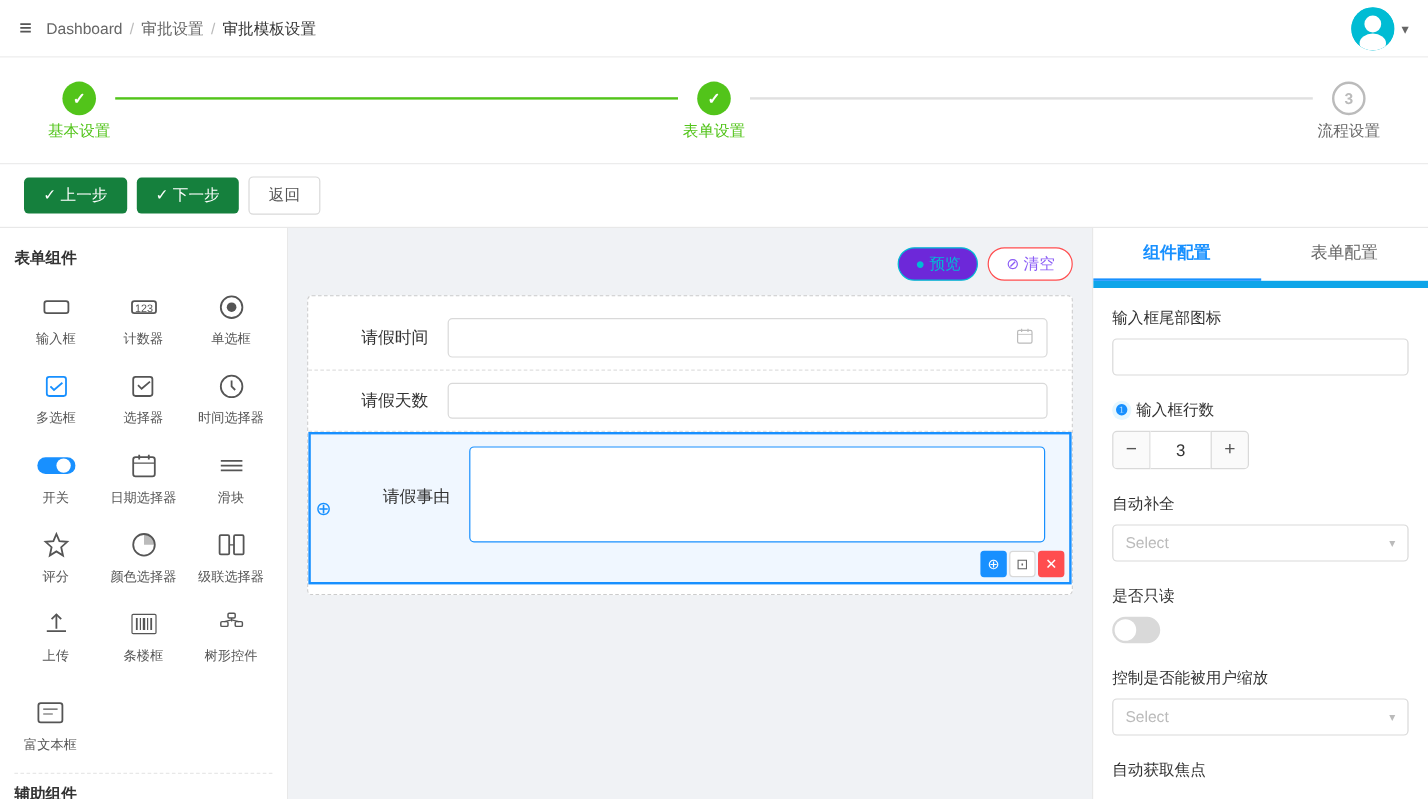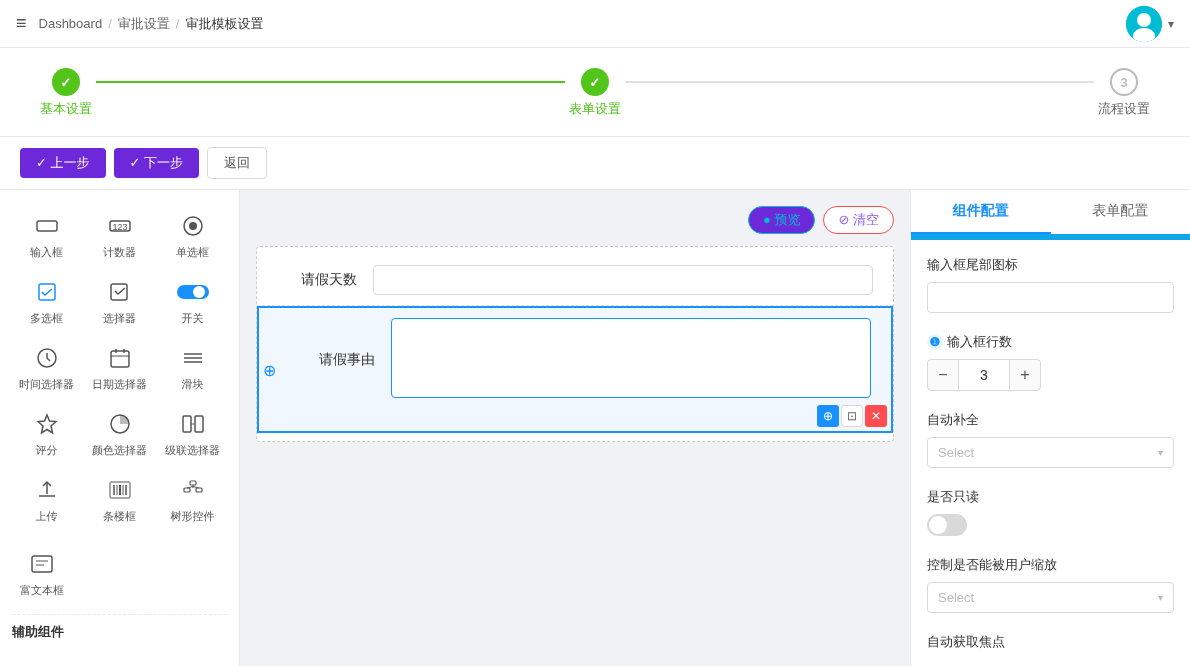--- a/index.html
+++ b/index.html
@@ -22,21 +22,21 @@
     .step-circle.done { background: #52c41a; color: #fff; }
     .step-circle.inactive { background: #fff; border: 2px solid #bbb; color: #bbb; }
     .step-label { font-size: 13px; margin-top: 4px; white-space: nowrap; }
     .step-label.done-label { color: #52c41a; }
     .step-label.inactive-label { color: #666; }
     .step-line { flex: 1; height: 2px; background: #52c41a; margin: 0 4px; margin-bottom: 22px; }
     .step-line.inactive { background: #e0e0e0; }
 
     
     .toolbar { display: flex; align-items: center; gap: 8px; padding: 10px 20px; background: #fff; border-bottom: 1px solid #e8e8e8; }
-    .btn-step { background: #6d28d9; color: #fff; border: none; border-radius: 4px; padding: 6px 16px; cursor: pointer; font-size: 13px; display: flex; align-items: center; gap: 4px; }
+    .btn-step { background: #15803d; color: #fff; border: none; border-radius: 4px; padding: 6px 16px; cursor: pointer; font-size: 13px; display: flex; align-items: center; gap: 4px; }
     .btn-back { background: #fff; color: #555; border: 1px solid #d9d9d9; border-radius: 4px; padding: 6px 16px; cursor: pointer; font-size: 13px; }
 
     
     .main { display: flex; height: calc(666px - 48px - 78px - 46px); }
 
     
     .left-panel { width: 240px; background: #fff; border-right: 1px solid #e8e8e8; padding: 16px 12px; overflow-y: auto; }
     .section-title { font-size: 13px; font-weight: bold; color: #333; margin-bottom: 12px; }
     .components-grid { display: grid; grid-template-columns: repeat(3, 1fr); gap: 8px 4px; margin-bottom: 16px; }
     .comp-item { display: flex; flex-direction: column; align-items: center; gap: 3px; cursor: pointer; padding: 4px; border-radius: 4px; }
@@ -138,20 +138,21 @@
 
 <div class="toolbar">
   <button class="btn-step">✓ 上一步</button>
   <button class="btn-step">✓ 下一步</button>
   <button class="btn-back">返回</button>
 </div>
 
 <div class="main">
 
   <div class="left-panel">
+    <div class="section-title">表单组件</div>
     <div class="components-grid">
 
       <div class="comp-item">
         <div class="comp-icon">
           <svg width="24" height="24" viewBox="0 0 24 24">
               <rect x="2" y="7" width="20" height="10" rx="2" fill="none" stroke="#555" stroke-width="1.5"></rect>
               <line x1="6" y1="12" x2="6" y2="12" stroke="#555" stroke-width="1.5"></line>
             </svg>
         </div>
         <span class="comp-label">输入框</span>
@@ -188,40 +189,40 @@
       </div>
 
       <div class="comp-item">
         <div class="comp-icon">
           <svg width="24" height="24" viewBox="0 0 24 24">
               <rect x="3" y="4" width="16" height="16" rx="2" fill="none" stroke="#555" stroke-width="1.5"></rect>
               <polyline points="7,11 10,14 17,8" stroke="#555" stroke-width="1.5" fill="none"></polyline>
             </svg>
         </div>
         <span class="comp-label">选择器</span>
+      </div>
+
+      <div class="comp-item">
+        <div class="comp-icon">
+          <svg width="24" height="24" viewBox="0 0 24 24">
+              <circle cx="12" cy="12" r="9" fill="none" stroke="#555" stroke-width="1.5"></circle>
+              <polyline points="12,7 12,12 15,15" stroke="#555" stroke-width="1.5" fill="none"></polyline>
+            </svg>
+        </div>
+        <span class="comp-label">时间选择器</span>
       </div>
 
       <div class="comp-item">
         <div class="comp-icon">
           <svg width="32" height="20" viewBox="0 0 32 20">
               <rect x="0" y="3" width="32" height="14" rx="7" fill="#1890ff"></rect>
               <circle cx="22" cy="10" r="6" fill="#fff"></circle>
             </svg>
         </div>
         <span class="comp-label">开关</span>
-      </div>
-
-      <div class="comp-item">
-        <div class="comp-icon">
-          <svg width="24" height="24" viewBox="0 0 24 24">
-              <circle cx="12" cy="12" r="9" fill="none" stroke="#555" stroke-width="1.5"></circle>
-              <polyline points="12,7 12,12 15,15" stroke="#555" stroke-width="1.5" fill="none"></polyline>
-            </svg>
-        </div>
-        <span class="comp-label">时间选择器</span>
       </div>
 
       <div class="comp-item">
         <div class="comp-icon">
           <svg width="24" height="24" viewBox="0 0 24 24">
               <rect x="3" y="5" width="18" height="16" rx="2" fill="none" stroke="#555" stroke-width="1.5"></rect>
               <line x1="8" y1="3" x2="8" y2="7" stroke="#555" stroke-width="1.5"></line>
               <line x1="16" y1="3" x2="16" y2="7" stroke="#555" stroke-width="1.5"></line>
               <line x1="3" y1="10" x2="21" y2="10" stroke="#555" stroke-width="1"></line>
             </svg>
@@ -326,20 +327,36 @@
     <div class="section-title">辅助组件</div>
   </div>
 
   <div class="canvas-area">
     <div class="canvas-toolbar">
       <button class="btn-preview">● 预览</button>
       <button class="btn-clear">⊘ 清空</button>
     </div>
     <div class="form-canvas">
 
+      <div class="form-row" style="border-bottom: 1px dashed #e0e0e0;">
+        <span class="form-label">请假时间</span>
+        <div class="form-field">
+          <div class="date-input">
+            <span style="flex:1; color:#bbb; font-size:13px;"></span>
+            <span>
+              <svg width="16" height="16" viewBox="0 0 24 24">
+                  <rect x="3" y="5" width="18" height="16" rx="2" fill="none" stroke="#bbb" stroke-width="1.5"></rect>
+                  <line x1="8" y1="3" x2="8" y2="7" stroke="#bbb" stroke-width="1.5"></line>
+                  <line x1="16" y1="3" x2="16" y2="7" stroke="#bbb" stroke-width="1.5"></line>
+                  <line x1="3" y1="10" x2="21" y2="10" stroke="#bbb" stroke-width="1"></line>
+                </svg>
+            </span>
+          </div>
+        </div>
+      </div>
 
       <div class="form-row" style="border-bottom: 1px dashed #e0e0e0;">
         <span class="form-label">请假天数</span>
         <div class="form-field">
           <input type="text" style="border: 1px solid rgb(217, 217, 217);">
         </div>
       </div>
 
       <div class="form-row selected" style="position:relative; padding: 10px 20px 30px 36px;">
         <span class="drag-handle">⊕</span>

